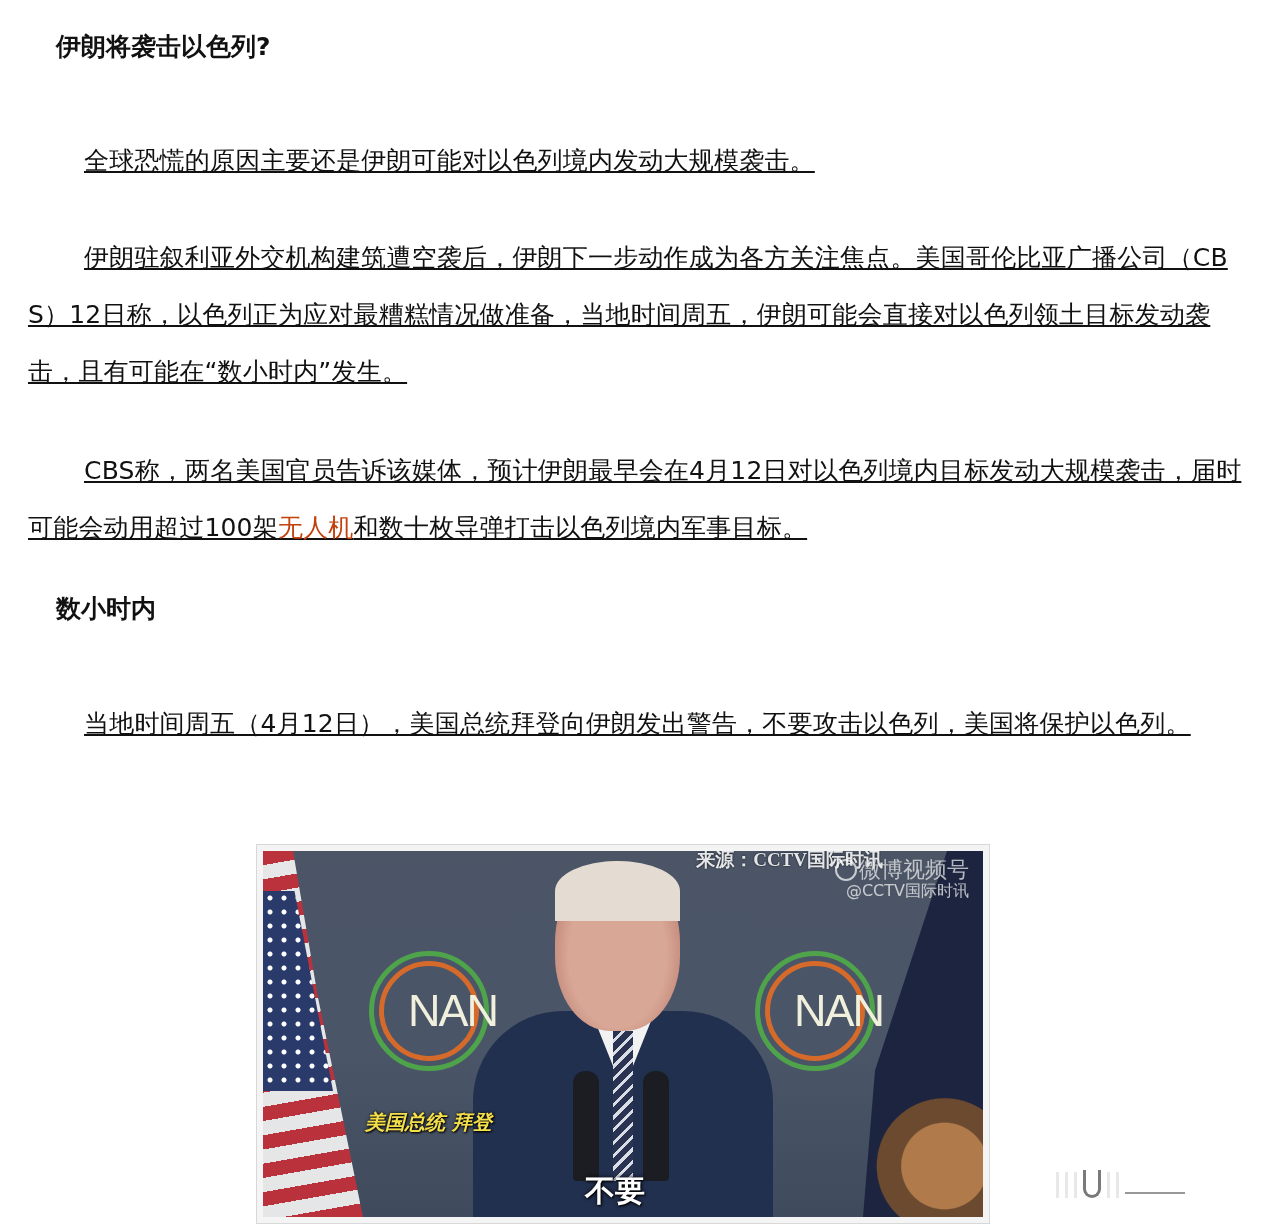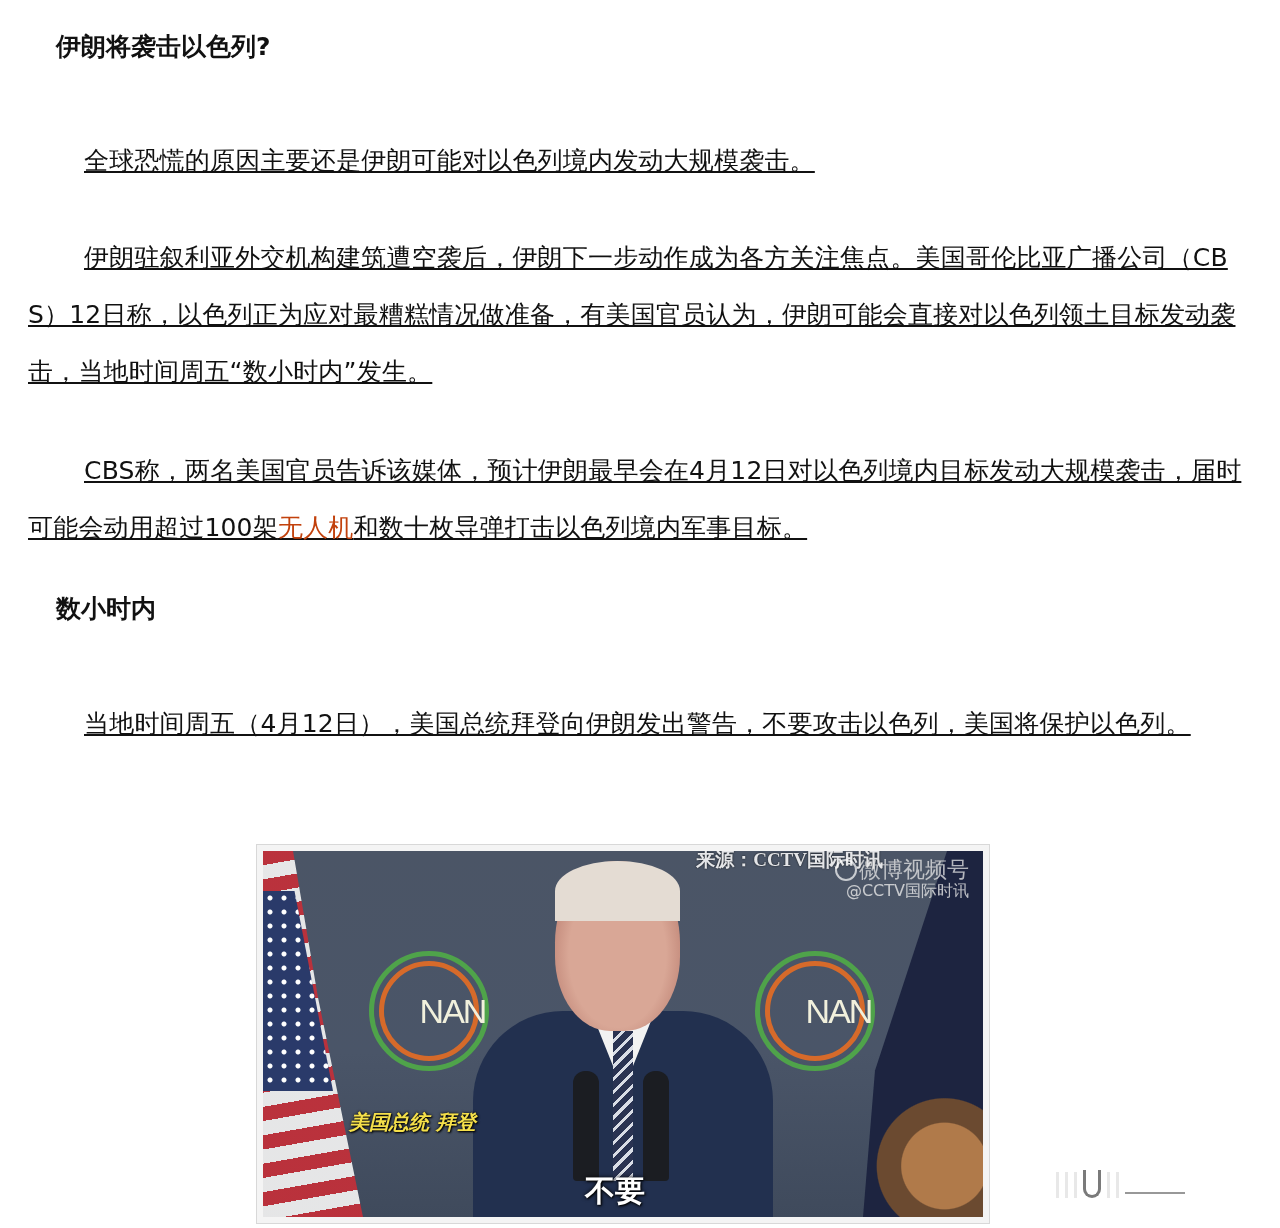--- a/index.html
+++ b/index.html
@@ -111,21 +111,21 @@
   .logo::before {
     content: "";
     position: absolute;
     inset: 5px;
     border-radius: 50%;
     border: 5px solid #d66a2a;
     box-sizing: border-box;
   }
   .logo span {
     font-family: "Liberation Sans", sans-serif;
-    font-size: 34px;
+    font-size: 45px;
     color: #f1f0dc;
     letter-spacing: -2px;
     position: relative;
     margin-left: 47px;
   }
   .logo-left { left: 106px; top: 100px; }
   .logo-right { left: 492px; top: 100px; }
   .speaker {
     position: absolute;
     left: 210px; top: 10px;
@@ -169,21 +169,21 @@
     position: absolute;
     top: 210px;
     width: 26px; height: 110px;
     background: #1b1d22;
     border-radius: 12px 12px 4px 4px;
   }
   .mic.left { left: 100px; }
   .mic.right { left: 170px; }
   .caption-name {
     position: absolute;
-    left: 86px; top: 258px;
+    left: 102px; top: 258px;
     font-size: 20px;
     font-weight: bold;
     font-style: italic;
     color: #f5e04a;
     text-shadow: 0 0 3px #000, 1px 1px 2px #000;
   }
   .caption-sub {
     position: absolute;
     left: 322px; top: 320px;
     font-size: 30px;
@@ -254,21 +254,21 @@
 </style>
 </head>
 <body>
 
 <div class="article">
 
   <h2 class="h" style="top:18px;">伊朗将袭击以色列?</h2>
 
   <p class="p" style="top:116px;">全球恐慌的原因主要还是伊朗可能对以色列境内发动大规模袭击。</p>
 
-  <p class="p" style="top:213px;">伊朗驻叙利亚外交机构建筑遭空袭后，伊朗下一步动作成为各方关注焦点。美国哥伦比亚广播公司（CBS）12日称，以色列正为应对最糟糕情况做准备，有美国官员认为，伊朗可能会直接对以色列领土目标发动袭击，当地时间周五“数小时内”发生。</p>
+  <p class="p" style="top:213px;">伊朗驻叙利亚外交机构建筑遭空袭后，伊朗下一步动作成为各方关注焦点。美国哥伦比亚广播公司（CBS）12日称，以色列正为应对最糟糕情况做准备，当地时间周五，伊朗可能会直接对以色列领土目标发动袭击，且有可能在“数小时内”发生。</p>
 
   <p class="p" style="top:426px;"><span>CBS称，两名美国官员告诉该媒体，预计伊朗最早会在4月12日对以色列境内目标发动大规模袭击，届时可能会动用超过100架</span><a class="link">无人机</a><span>和数十枚导弹打击以色列境内军事目标。</span></p>
 
   <h2 class="h" style="top:580px;">数小时内</h2>
 
   <p class="p" style="top:679px;">当地时间周五（4月12日），美国总统拜登向伊朗发出警告，不要攻击以色列，美国将保护以色列。</p>
 </div>
 
 <div class="figure">
   <div class="video">

